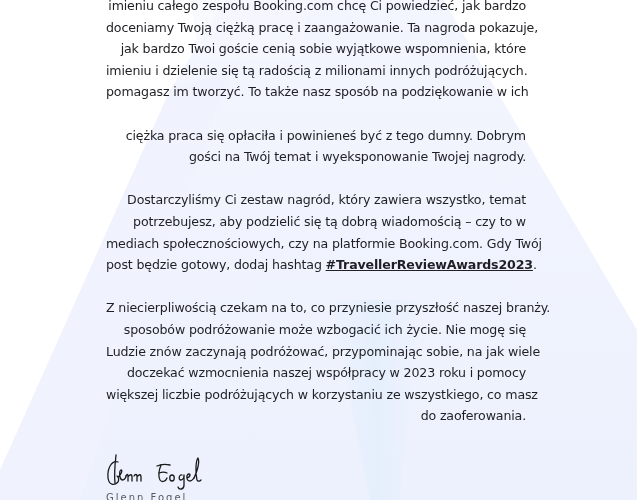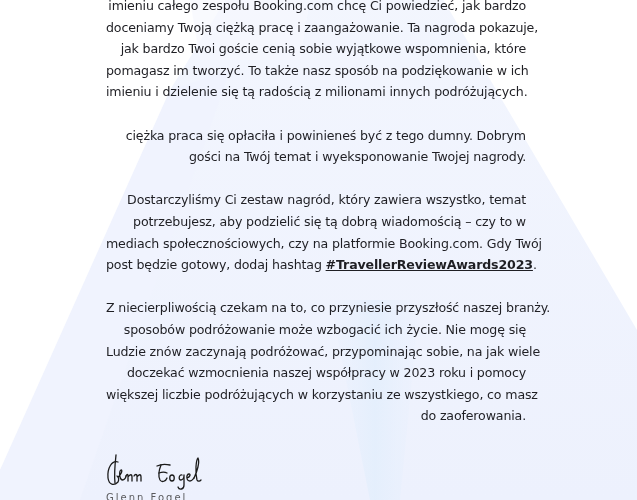--- a/index.html
+++ b/index.html
@@ -90,22 +90,22 @@
     <polygon points="330,300 420,300 400,500 370,500" fill="url(#g2)" opacity="0.8"></polygon>
     <polygon points="190,0 310,0 300,60 200,60" fill="#f6f8fe" opacity="0.7"></polygon>
   </svg>
 
   <div class="letter">
 
     <p class="para">
       <span class="line">imieniu całego zespołu Booking.com chcę Ci powiedzieć, jak bardzo</span>
       <span class="line">doceniamy Twoją ciężką pracę i zaangażowanie. Ta nagroda pokazuje,</span>
       <span class="line">jak bardzo Twoi goście cenią sobie wyjątkowe wspomnienia, które</span>
+      <span class="line">imieniu i dzielenie się tą radością z milionami innych podróżujących.</span>
       <span class="line">pomagasz im tworzyć. To także nasz sposób na podziękowanie w ich</span>
-      <span class="line">imieniu i dzielenie się tą radością z milionami innych podróżujących.</span>
     </p>
 
     <p class="para">
       <span class="line">ciężka praca się opłaciła i powinieneś być z tego dumny. Dobrym</span>
       <span class="line">gości na Twój temat i wyeksponowanie Twojej nagrody.</span>
     </p>
 
     <p class="para">
       <span class="line">Dostarczyliśmy Ci zestaw nagród, który zawiera wszystko, temat</span>
       <span class="line">potrzebujesz, aby podzielić się tą dobrą wiadomością – czy to w</span>

